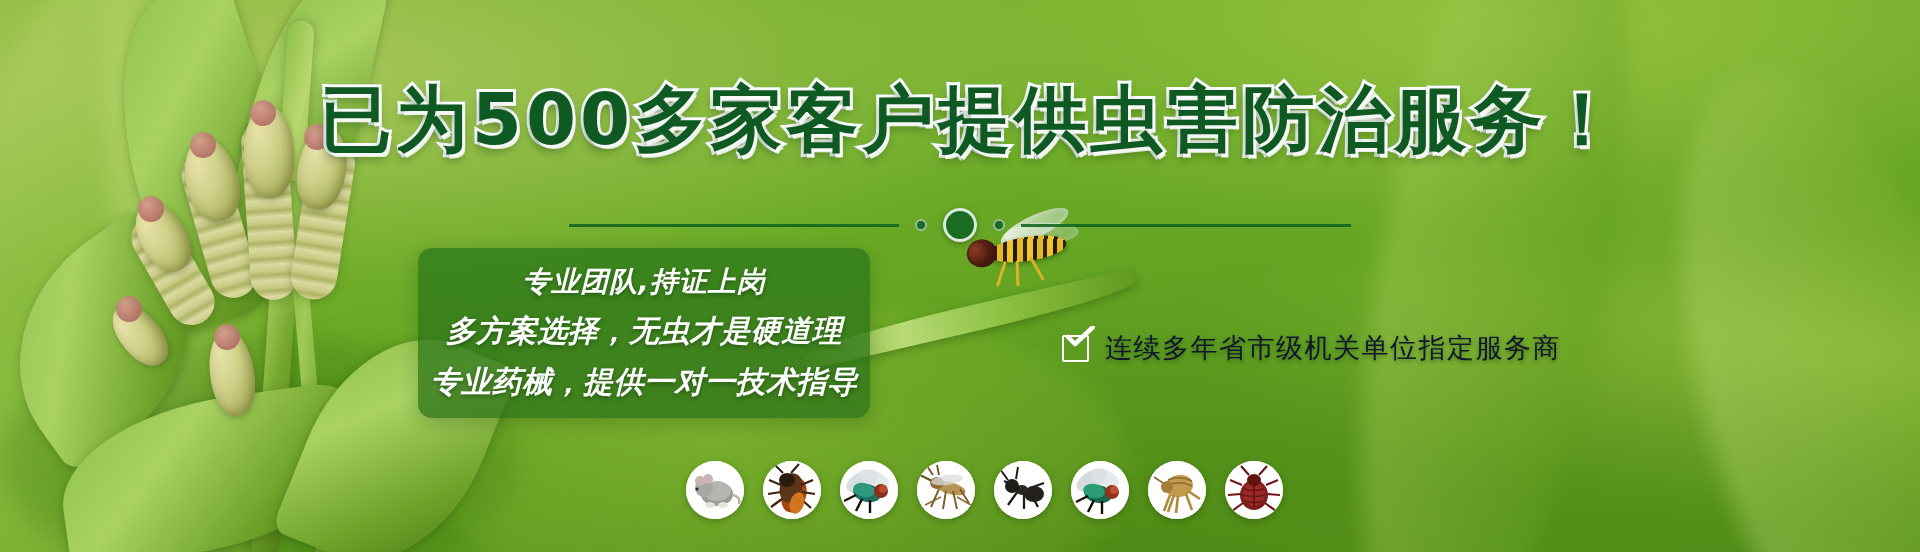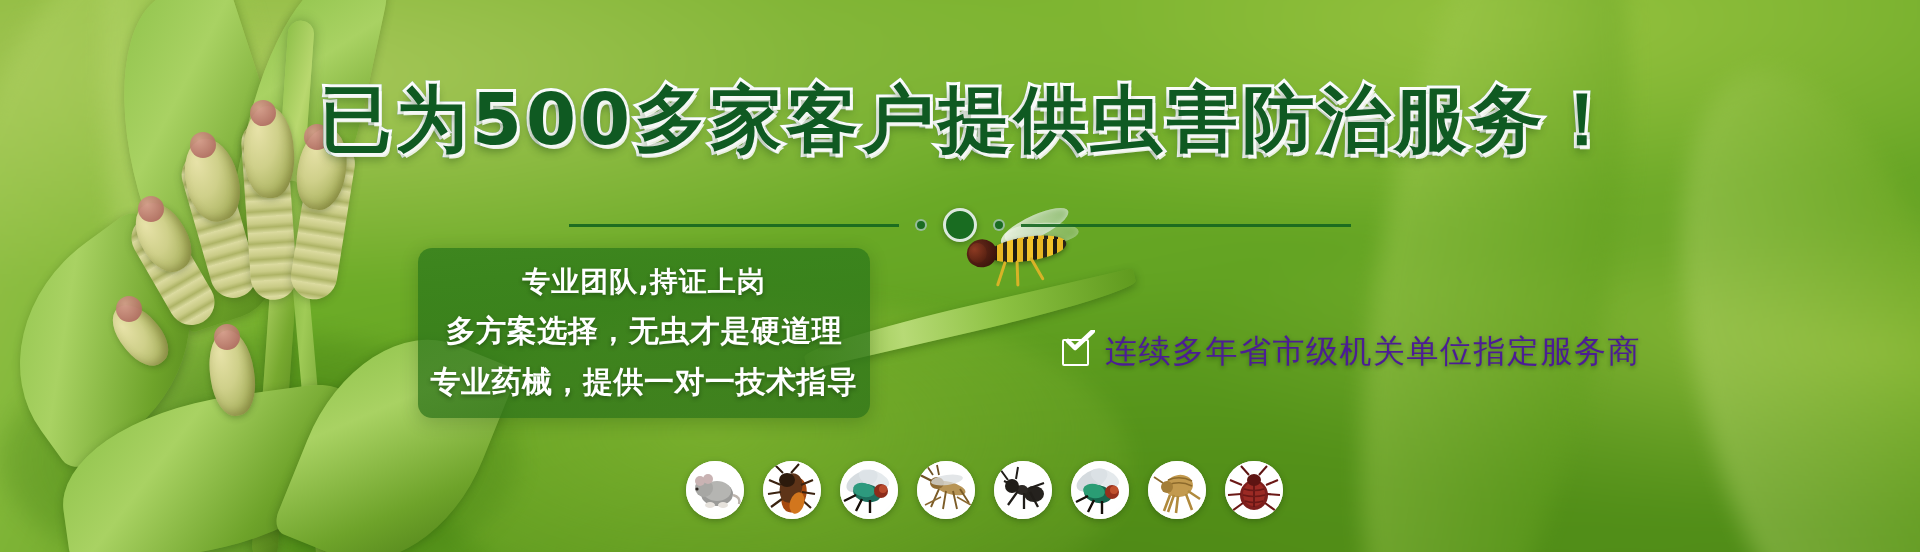--- a/index.html
+++ b/index.html
@@ -131,38 +131,38 @@
   
   .panel{
     position:absolute; left:418px; top:248px; width:452px; height:170px;
     background:linear-gradient(180deg,rgba(46,122,26,.78),rgba(42,112,24,.72));
     border-radius:14px;
     box-shadow:0 4px 18px rgba(15,45,8,.22);
   }
   .panel-lines{
     position:absolute; left:418px; top:248px; width:452px; height:170px;
     display:flex; flex-direction:column; justify-content:center; align-items:center;
-    gap:10px; padding:0 0;
+    gap:10px; padding:0 0;font-style:italic;
   }
   .pl{ color:#fff; font-weight:bold; white-space:nowrap;
        text-shadow:0 2px 4px rgba(10,40,5,.45);
        font-family:"DejaVu Sans","Liberation Sans",sans-serif;}
   .pl1{ font-size:28px; letter-spacing:1px; }
   .pl2{ font-size:30px; letter-spacing:.5px; }
   .pl3{ font-size:30px; letter-spacing:.5px; }
 
   
   .checklist{ position:absolute; left:1062px; top:330px; display:flex; flex-direction:column; gap:26px; }
   .ck-row{ display:flex; align-items:center; gap:16px; }
   .ck-box{ width:27px; height:27px; position:relative; flex:0 0 auto; }
   .ck-box .bx{ position:absolute; inset:0; border:2.5px solid #ffffff; border-radius:2px; }
   .ck-box .tick{
     position:absolute; left:3px; top:-9px; width:30px; height:22px;
   }
-  .ck-text{ color:#4c1d95; font-size:32px; letter-spacing:1.5px; white-space:nowrap;
+  .ck-text{ color:#0f172a; font-size:27px; letter-spacing:1.5px; white-space:nowrap;
     text-shadow:0 2px 4px rgba(10,40,5,.4);
     font-family:"DejaVu Sans","Liberation Sans",sans-serif;}
 
   
   .pests{ position:absolute; left:686px; top:461px; display:flex; gap:19px; }
   .pest{
     width:58px; height:58px; border-radius:50%;
     background:radial-gradient(circle at 50% 45%,#ffffff 62%,#f3f6ef 100%);
     box-shadow:0 2px 6px rgba(20,50,8,.35), inset 0 0 0 2px rgba(255,255,255,.9);
     position:relative; overflow:hidden; flex:0 0 auto;

